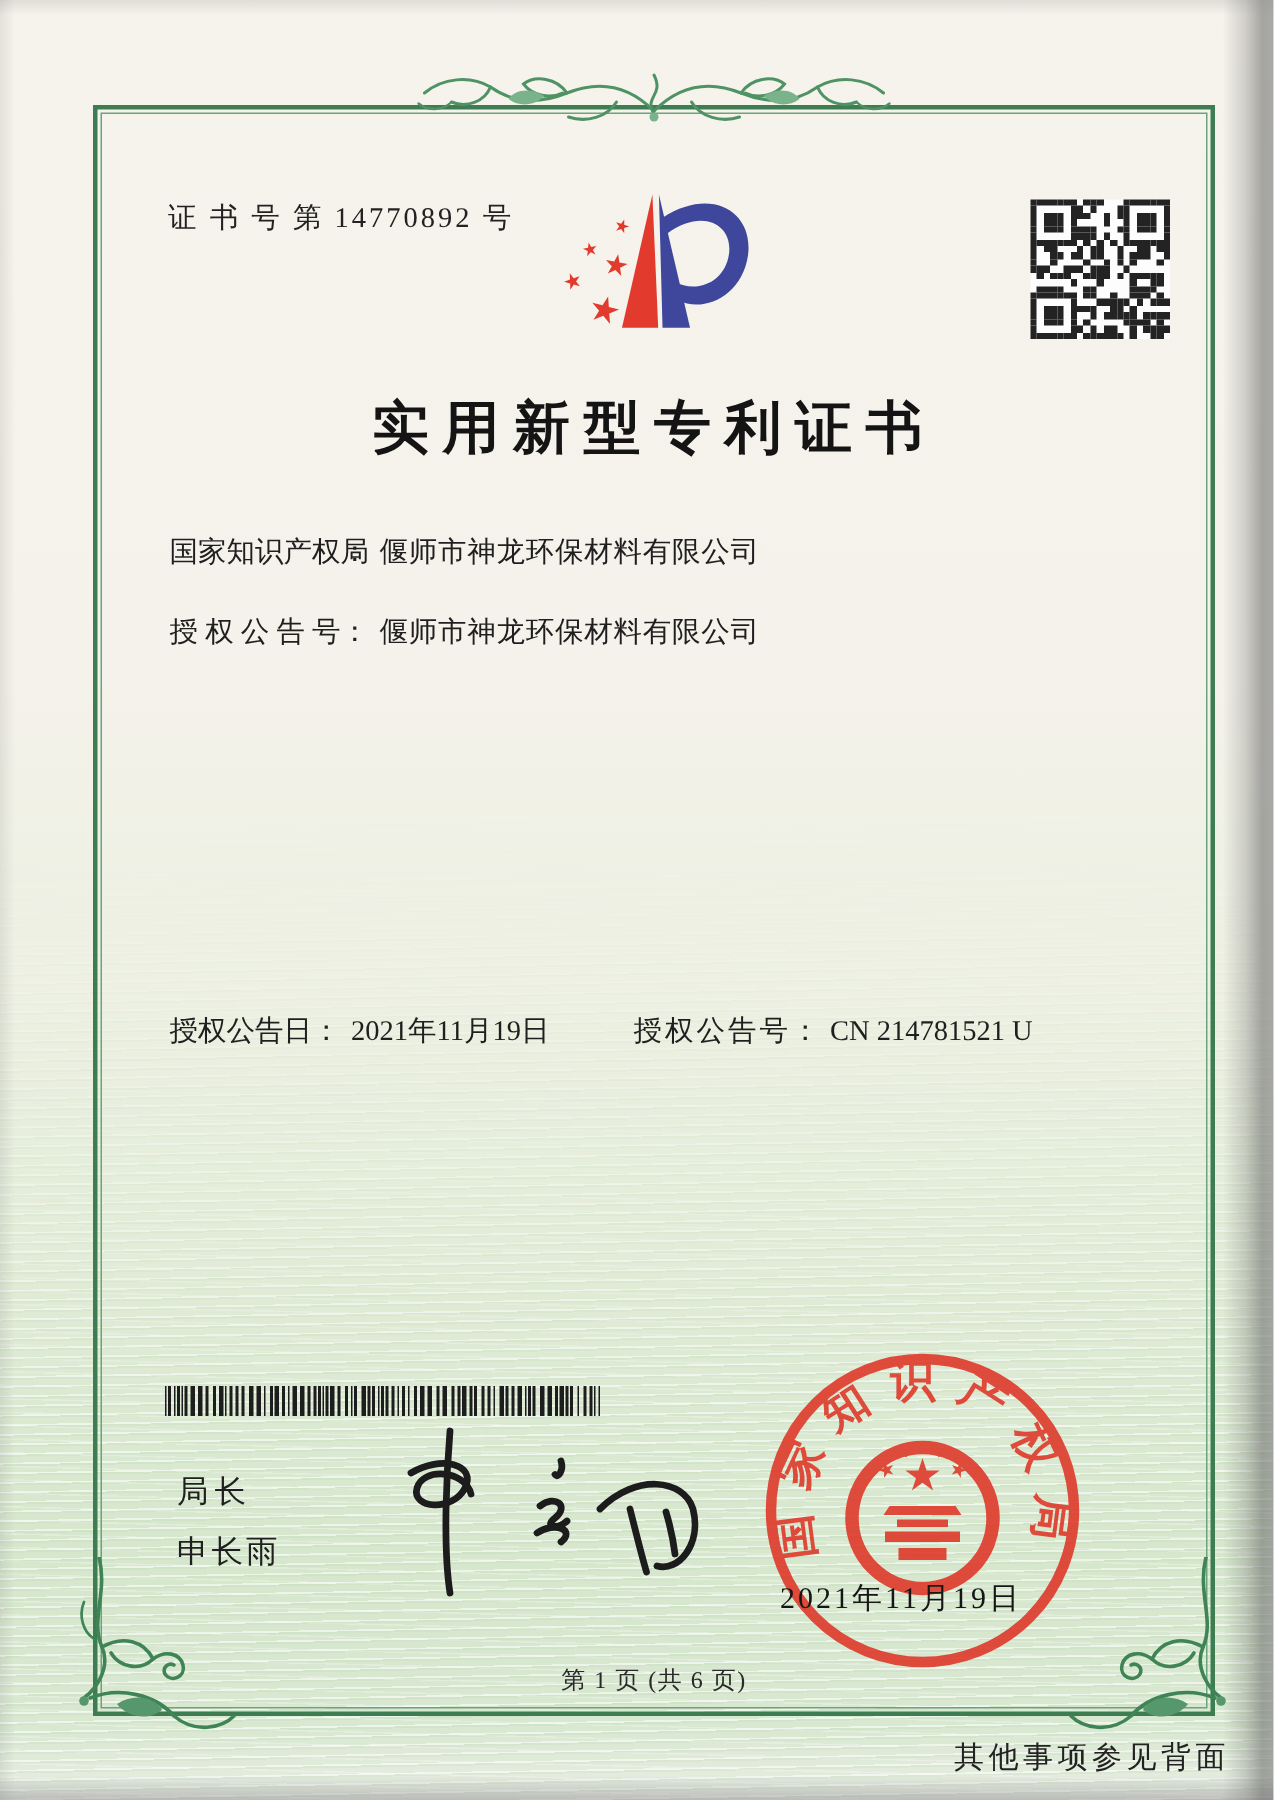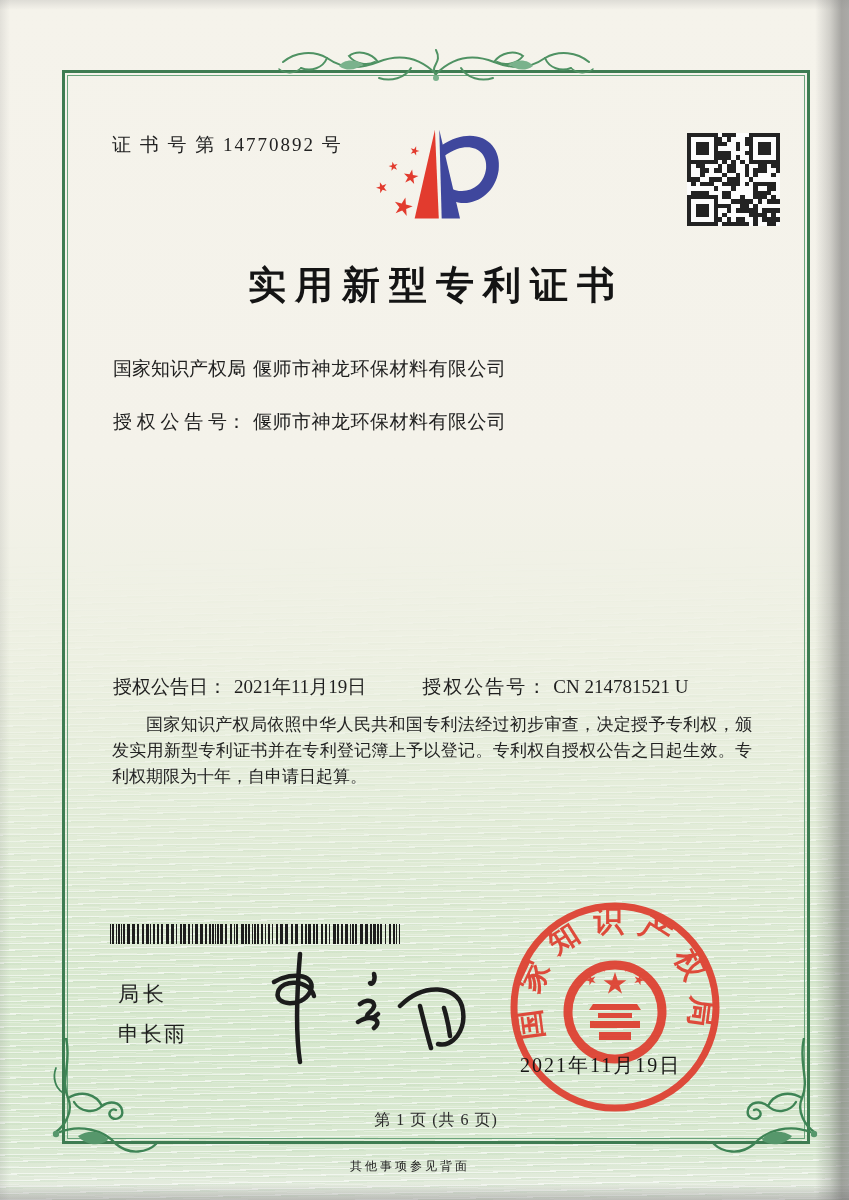--- a/index.html
+++ b/index.html
@@ -59,21 +59,21 @@
   .barcode i{display:inline-block;height:100%;background:#1d1d1d;}
 
   .signer-title{position:absolute;left:118px;top:980px;font-size:21px;letter-spacing:4px;}
   .signer-name{position:absolute;left:118px;top:1020px;font-size:21px;letter-spacing:2px;}
   .signature{position:absolute;left:248px;top:948px;width:225px;height:118px;}
 
   .seal{position:absolute;left:505px;top:900px;width:220px;height:216px;}
   .seal-date{position:absolute;left:520px;top:1052px;font-size:20px;letter-spacing:2px;color:#161616;}
 
   .page-no{position:absolute;left:62px;top:1110px;width:748px;text-align:center;font-size:16px;letter-spacing:1px;color:#2a2a2a;}
-  .back-note{position:absolute;left:0;top:1158px;width:820px;text-align:center;font-size:12px;letter-spacing:3px;color:#222;}
+  .back-note{position:absolute;left:0;top:1158px;width:820px;text-align:right;font-size:20px;letter-spacing:3px;color:#222;}
 </style>
 </head>
 <body>
 
 <div class="page">
 
   <div class="waves"></div>
 
   <div class="frame"></div>
 
@@ -597,21 +597,20 @@
     <div class="frow">
       <span class="f-label">授权公告号</span><span class="f-colon">：</span><span class="f-value">偃师市神龙环保材料有限公司</span>
     </div>
   </div>
 
   <div class="grant-row">
     <span><span class="g-label">授权公告日</span><span>：</span><span class="g-value">2021年11月19日</span></span><span class="grant-no"><span class="g-label">授权公告号</span><span>：</span><span class="g-value">CN 214781521 U</span></span>
   </div>
 
   <div class="paras">
-    <p>国家知识产权局依照中华人民共和国专利法经过初步审查，决定授予专利权，颁发实用新型专利证书并在专利登记簿上予以登记。专利权自授权公告之日起生效。专利权期限为十年，自申请日起算。</p>
   </div>
 
   <div class="barcode"><i style="width: 1px; margin-right: 1px;"></i><i style="width: 2px; margin-right: 2px;"></i><i style="width: 1px; margin-right: 1px;"></i><i style="width: 2px; margin-right: 1px;"></i><i style="width: 1px; margin-right: 1px;"></i><i style="width: 2px; margin-right: 2px;"></i><i style="width: 3px; margin-right: 2px;"></i><i style="width: 3px; margin-right: 2px;"></i><i style="width: 2px; margin-right: 3px;"></i><i style="width: 2px; margin-right: 2px;"></i><i style="width: 3px; margin-right: 1px;"></i><i style="width: 1px; margin-right: 2px;"></i><i style="width: 2px; margin-right: 2px;"></i><i style="width: 2px; margin-right: 2px;"></i><i style="width: 2px; margin-right: 3px;"></i><i style="width: 3px; margin-right: 2px;"></i><i style="width: 3px; margin-right: 2px;"></i><i style="width: 1px; margin-right: 3px;"></i><i style="width: 2px; margin-right: 1px;"></i><i style="width: 3px; margin-right: 2px;"></i><i style="width: 2px; margin-right: 2px;"></i><i style="width: 1px; margin-right: 2px;"></i><i style="width: 3px; margin-right: 2px;"></i><i style="width: 3px; margin-right: 2px;"></i><i style="width: 2px; margin-right: 2px;"></i><i style="width: 2px; margin-right: 1px;"></i><i style="width: 2px; margin-right: 1px;"></i><i style="width: 1px; margin-right: 1px;"></i><i style="width: 2px; margin-right: 1px;"></i><i style="width: 3px; margin-right: 2px;"></i><i style="width: 2px; margin-right: 3px;"></i><i style="width: 2px; margin-right: 2px;"></i><i style="width: 1px; margin-right: 1px;"></i><i style="width: 2px; margin-right: 3px;"></i><i style="width: 3px; margin-right: 1px;"></i><i style="width: 2px; margin-right: 1px;"></i><i style="width: 2px; margin-right: 2px;"></i><i style="width: 1px; margin-right: 1px;"></i><i style="width: 2px; margin-right: 1px;"></i><i style="width: 2px; margin-right: 2px;"></i><i style="width: 2px; margin-right: 2px;"></i><i style="width: 1px; margin-right: 2px;"></i><i style="width: 2px; margin-right: 2px;"></i><i style="width: 1px; margin-right: 3px;"></i><i style="width: 2px; margin-right: 2px;"></i><i style="width: 3px; margin-right: 2px;"></i><i style="width: 3px; margin-right: 3px;"></i><i style="width: 2px; margin-right: 2px;"></i><i style="width: 3px; margin-right: 3px;"></i><i style="width: 2px; margin-right: 2px;"></i><i style="width: 2px; margin-right: 1px;"></i><i style="width: 3px; margin-right: 2px;"></i><i style="width: 2px; margin-right: 1px;"></i><i style="width: 2px; margin-right: 3px;"></i><i style="width: 2px; margin-right: 2px;"></i><i style="width: 2px; margin-right: 2px;"></i><i style="width: 1px; margin-right: 3px;"></i><i style="width: 3px; margin-right: 1px;"></i><i style="width: 2px; margin-right: 2px;"></i><i style="width: 2px; margin-right: 2px;"></i><i style="width: 3px; margin-right: 2px;"></i><i style="width: 1px; margin-right: 1px;"></i><i style="width: 2px; margin-right: 1px;"></i><i style="width: 2px; margin-right: 3px;"></i><i style="width: 3px; margin-right: 2px;"></i><i style="width: 3px; margin-right: 2px;"></i><i style="width: 2px; margin-right: 1px;"></i><i style="width: 3px; margin-right: 1px;"></i><i style="width: 2px; margin-right: 1px;"></i><i style="width: 2px; margin-right: 3px;"></i><i style="width: 1px; margin-right: 3px;"></i><i style="width: 2px; margin-right: 2px;"></i><i style="width: 2px; margin-right: 1px;"></i><i style="width: 1px; margin-right: 2px;"></i><i style="width: 1px; margin-right: 2px;"></i></div>
 
   <div class="signer-title">局长</div>
   <div class="signer-name">申长雨</div>
 
   <svg class="signature" viewBox="0 0 225 118">
     <g stroke="#1c1c1c" stroke-width="4.5" fill="none" stroke-linecap="round" stroke-linejoin="round">
       <path d="M52,6 C50,30 47,82 52,114"></path>

